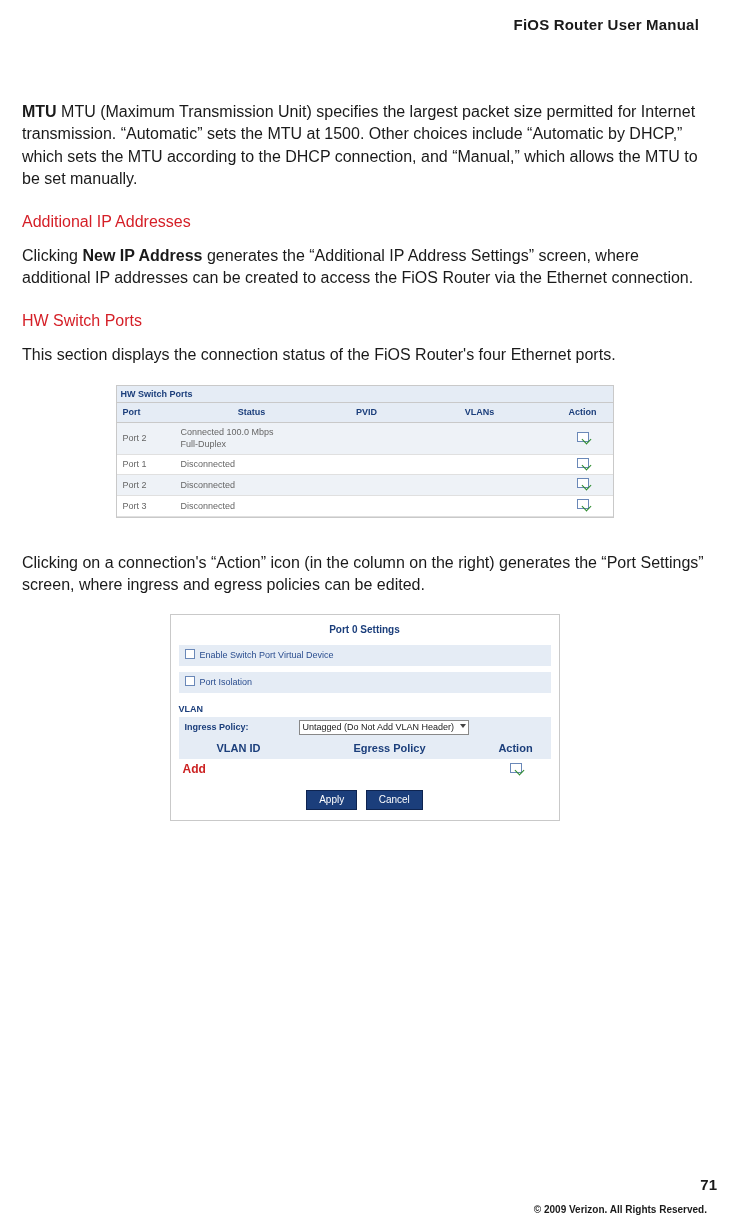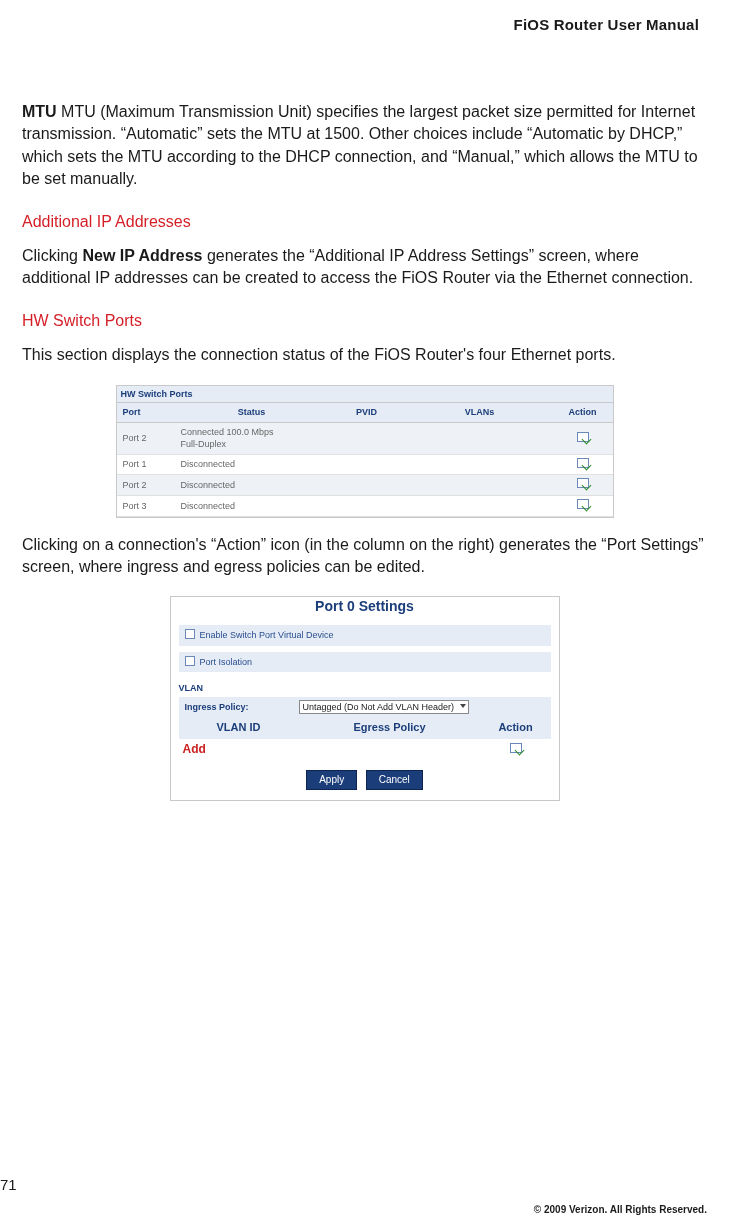--- a/index.html
+++ b/index.html
@@ -99,22 +99,22 @@
     margin: 18px auto 0 auto;
     border: 1px solid #c9c9c9;
     font-size: 9px;
     font-family: Verdana, Arial, sans-serif;
     padding-bottom: 10px;
   }
   .panel-title {
     color: #1b3e7b;
     font-weight: 700;
     text-align: center;
-    padding: 0 0 8px 0;
-    font-size: 14px;
+    padding: 8px 0 8px 0;
+    font-size: 10px;
   }
   .opt-row {
     background: #e5ecf5;
     padding: 4px 6px;
     margin: 0 8px 6px 8px;
     color: #2a4d8f;
     display: flex;
     align-items: flex-start;
     gap: 5px;
   }
@@ -174,23 +174,23 @@
     color:#fff;
     font-size:10px;
     padding:2px 12px;
     margin:0 3px;
     border:1px solid #0e2450;
   }
 
   .page-num {
     position: absolute;
     bottom: 36px;
-    left: 0; right: 4px;
-    text-align: left;
-    font-weight: 400;
+    left: 0; right: 12px;
+    text-align: right;
+    font-weight: 700;
     font-size: 15px;
   }
   .copyright {
     position: absolute;
     bottom: 14px;
     right: 22px;
     font-size: 10px;
     font-weight: 600;
   }
 </style>
@@ -252,21 +252,21 @@
             <td>Port 3</td>
             <td class="status-disconnected">Disconnected</td>
             <td></td>
               <td></td>
             <td class="action-cell"><span class="action-icon"></span></td>
           </tr>
         </tbody>
       </table>
     </div>
 
-    <p style="margin-top:16px">Clicking on a connection's “Action” icon (in the column on the right) generates the “Port Settings” screen, where ingress and egress policies can be edited.</p>
+    <p style="margin-top:34px">Clicking on a connection's “Action” icon (in the column on the right) generates the “Port Settings” screen, where ingress and egress policies can be edited.</p>
 
     <div class="panel-wrap">
       <div class="panel-title">Port 0 Settings</div>
       <div class="opt-row">
         <span class="chk"></span>
         <span>Enable Switch Port Virtual Device</span>
       </div>
       <div class="opt-row">
         <span class="chk"></span>
         <span>Port Isolation</span>

